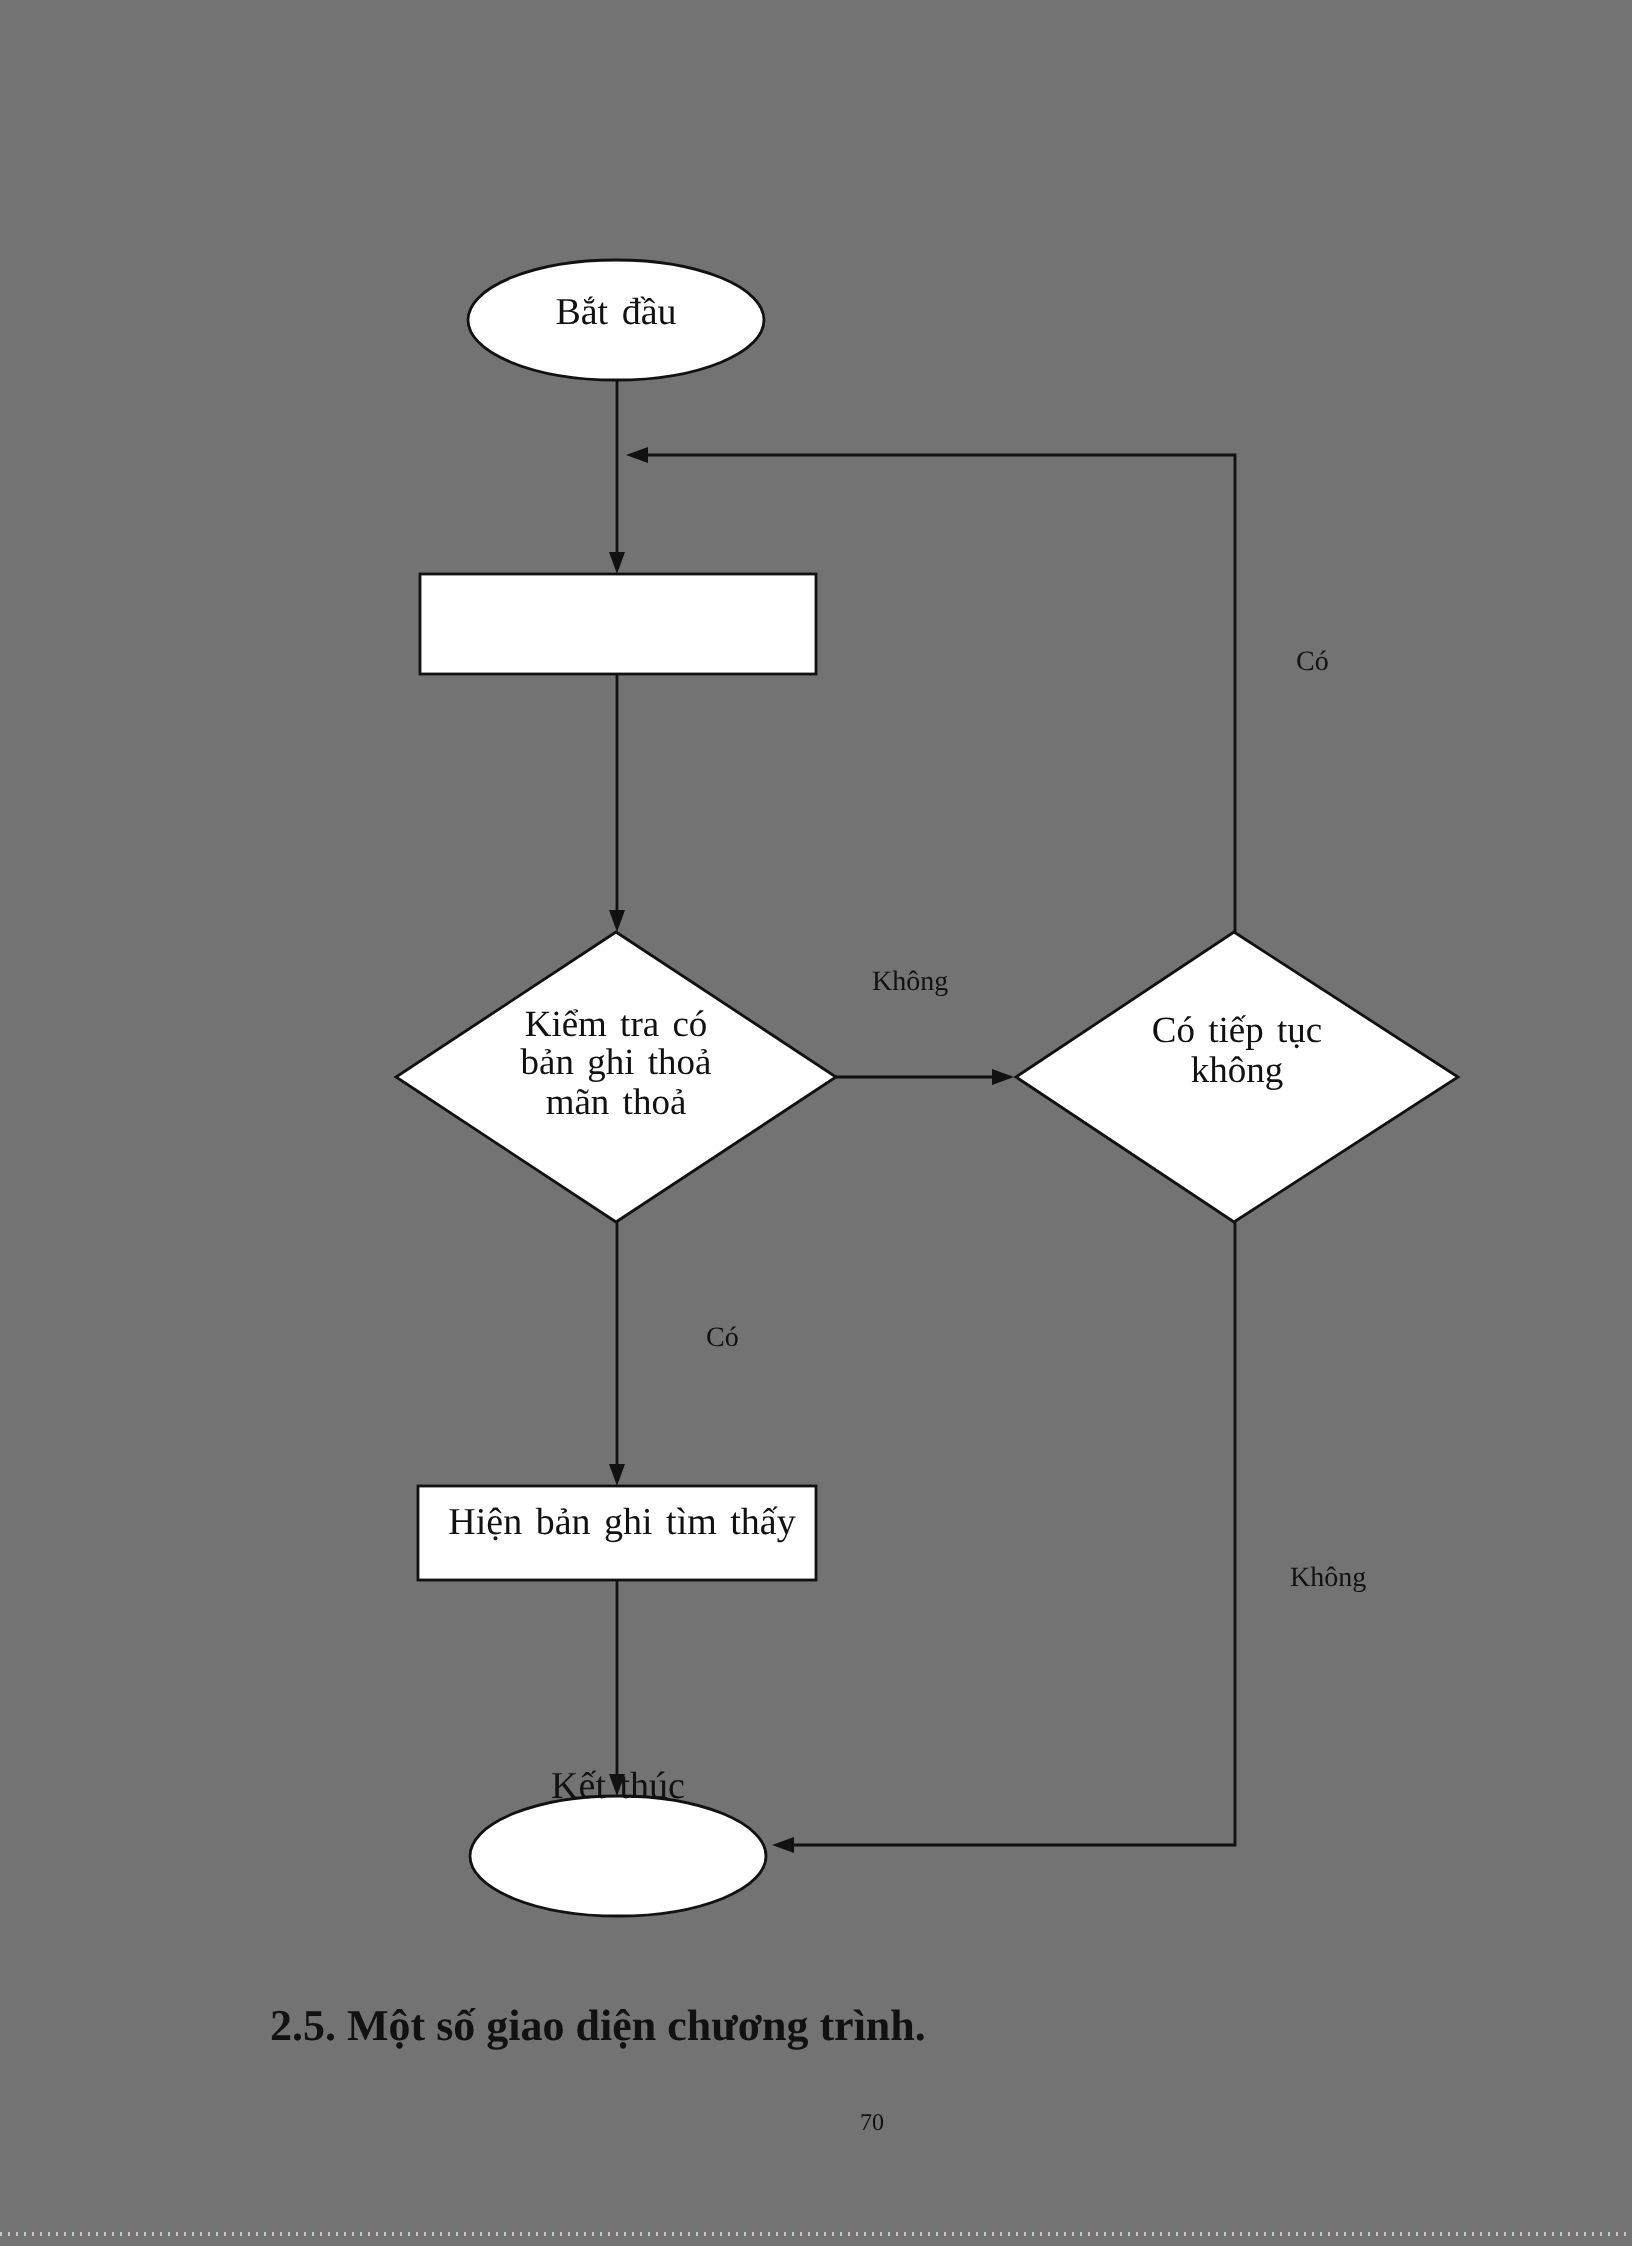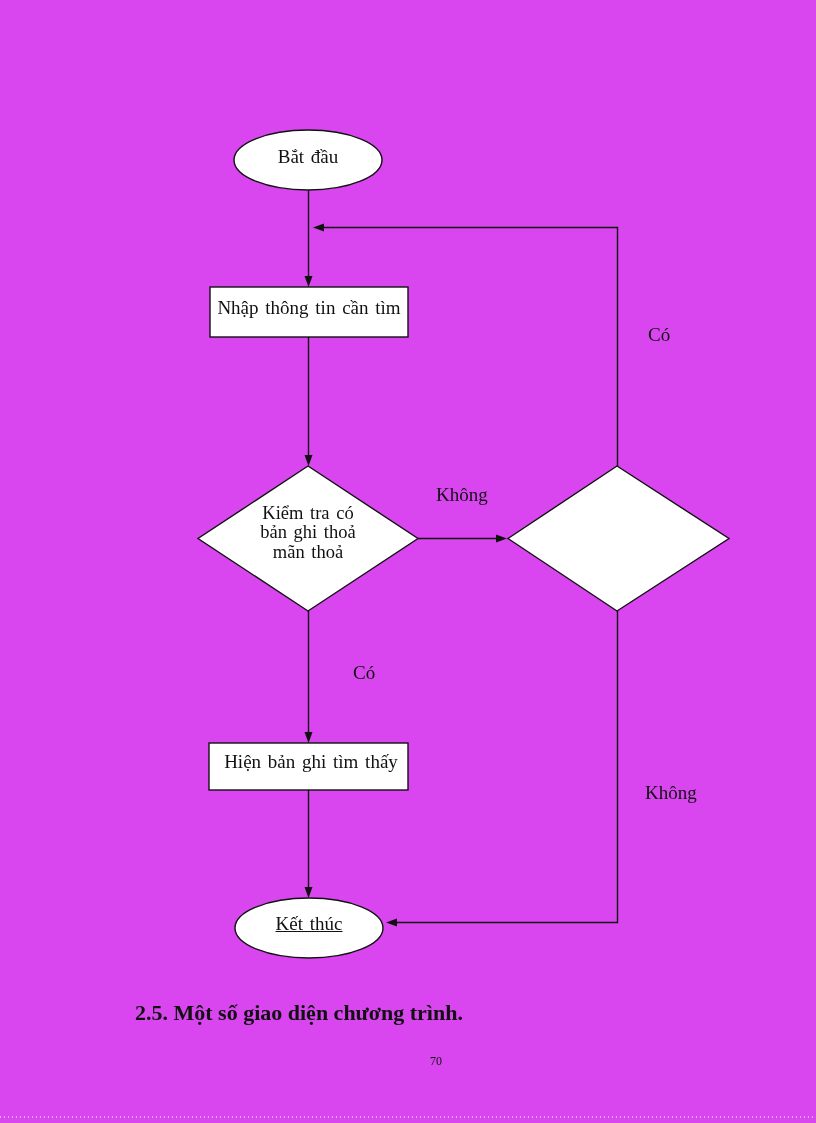--- a/index.html
+++ b/index.html
@@ -3,21 +3,21 @@
 <meta charset="utf-8">
 <style>
   * { margin: 0; padding: 0; box-sizing: border-box; }
   html, body { background: #ffffff; }
   body { font-family: "Liberation Serif", "DejaVu Serif", serif; color: #111111; }
 
   .page {
     position: relative;
     width: 816px;
     height: 1123px;
-    background: #d946ef;
+    background: #737373;
     overflow: hidden;
   }
 
   .flow-svg {
     position: absolute;
     left: 0; top: 0;
     width: 816px; height: 1123px;
   }
 
   .node-label {
@@ -30,21 +30,21 @@
     font-size: 19px;
     line-height: 1.1;
     color: #111111;
     word-spacing: 2px;
   }
 
   .decision-label { font-size: 18.5px; line-height: 1.06; text-align: right; }
 
   .edge-label {
     position: absolute;
-    font-size: 19px;
+    font-size: 14px;
     color: #111111;
     white-space: nowrap;
   }
 
   .caption {
     position: absolute;
     left: 135px;
     top: 988px;
     font-size: 22px;
     font-weight: bold;
@@ -115,36 +115,37 @@
     <polygon points="308,466 418,538.5 308,611 198,538.5" fill="#ffffff" stroke="#111111" stroke-width="1.4"></polygon>
     <polygon points="617,466 729,538.5 617,611 508,538.5" fill="#ffffff" stroke="#111111" stroke-width="1.4"></polygon>
     <rect x="209" y="743" width="199" height="47" fill="#ffffff" stroke="#111111" stroke-width="1.4"></rect>
     <ellipse cx="309" cy="928" rx="74" ry="30" fill="#ffffff" stroke="#111111" stroke-width="1.4"></ellipse>
   </svg>
 
   <div class="node-label" style="left:234px; top:128px; width:148px; height:58px;">
     <span>Bắt đầu</span>
   </div>
 
-  <div class="node-label" style="left:210px; top:288px; width:198px; height:40px;">
-    <span>Nhập thông tin cần tìm</span>
-  </div>
 
   <div class="node-label decision-label" style="left:198px; top:468px; width:220px; height:130px;">
     <span>Kiểm tra có</span>
     <span>bản ghi thoả</span>
     <span>mãn thoả</span>
   </div>
 
+  <div class="node-label decision-label" style="left:508px; top:462px; width:221px; height:130px;">
+    <span>Có tiếp tục</span>
+    <span>không</span>
+  </div>
 
   <div class="node-label" style="left:209px; top:743px; width:204px; height:38px;">
     <span>Hiện bản ghi tìm thấy</span>
   </div>
 
-  <div class="node-label" style="left:235px; top:898px; width:148px; height:52px;text-decoration:underline;">
+  <div class="node-label" style="left:235px; top:868px; width:148px; height:52px;">
     <span>Kết thúc</span>
   </div>
 
   <div class="edge-label" style="left:436px; top:484px;">Không</div>
   <div class="edge-label" style="left:648px; top:324px;">Có</div>
   <div class="edge-label" style="left:353px; top:662px;">Có</div>
   <div class="edge-label" style="left:645px; top:782px;">Không</div>
 
   <div class="caption">2.5. Một số giao diện chương trình.</div>
   <div class="page-number">70</div>

